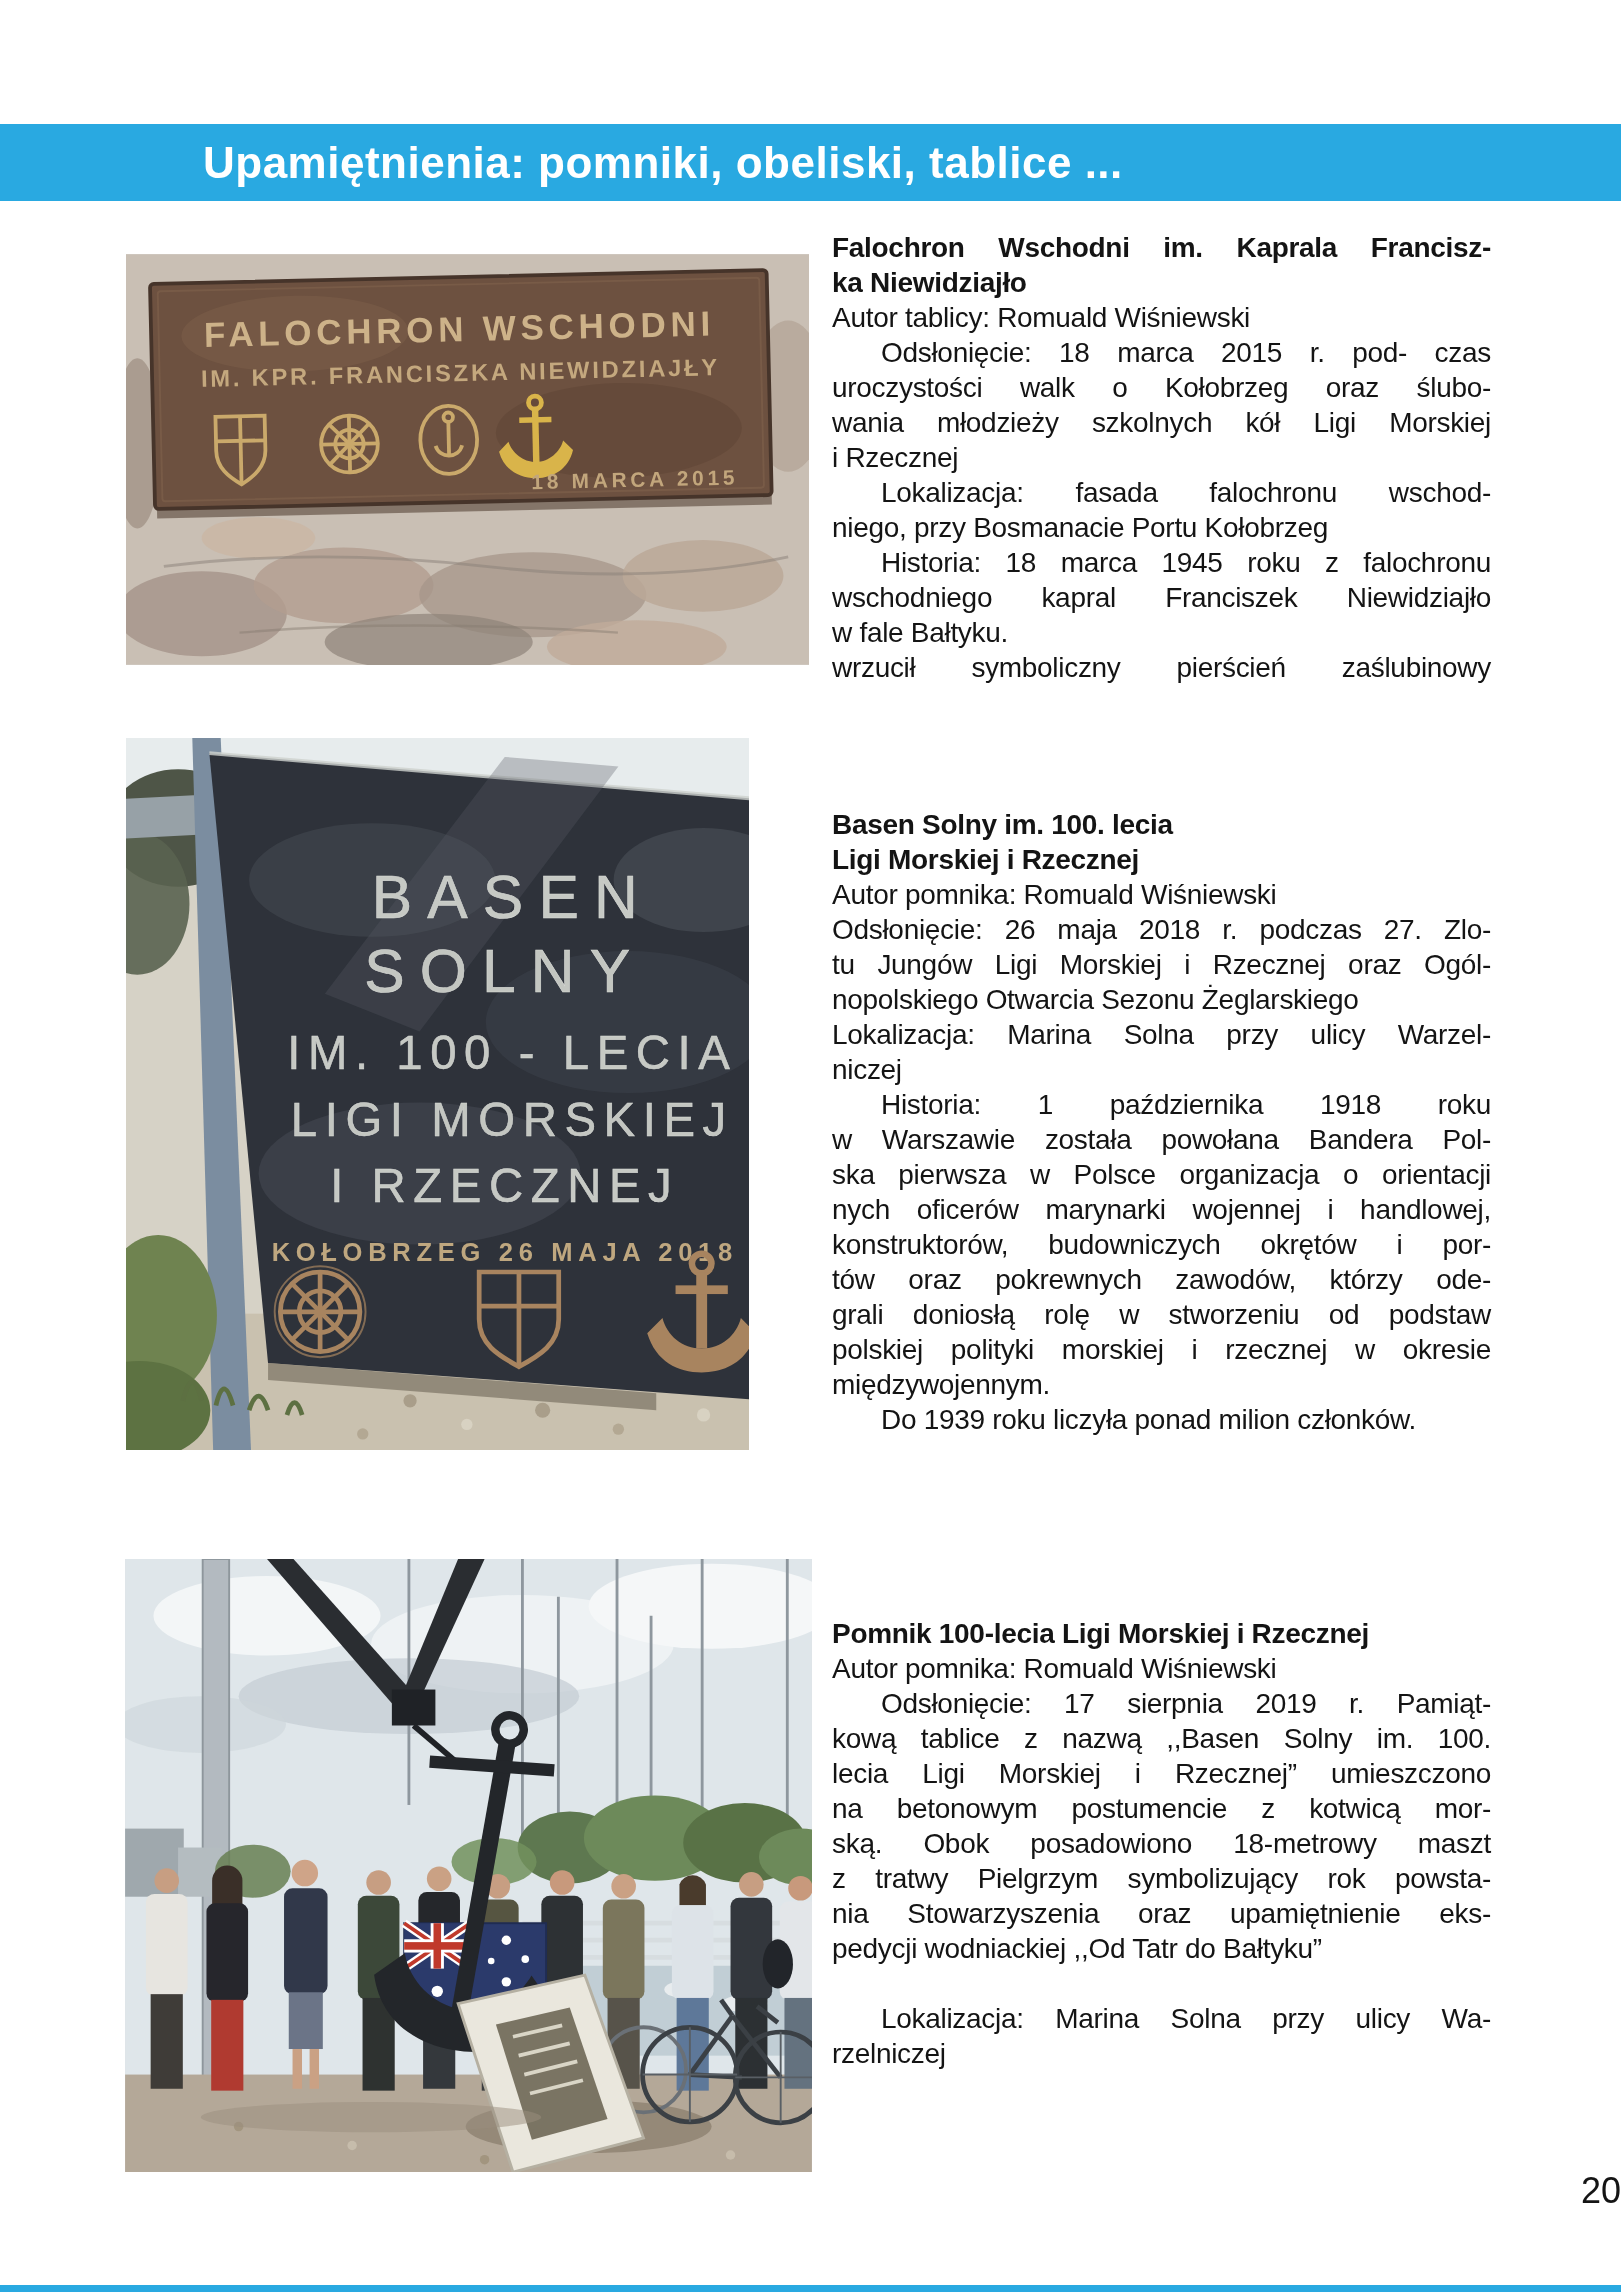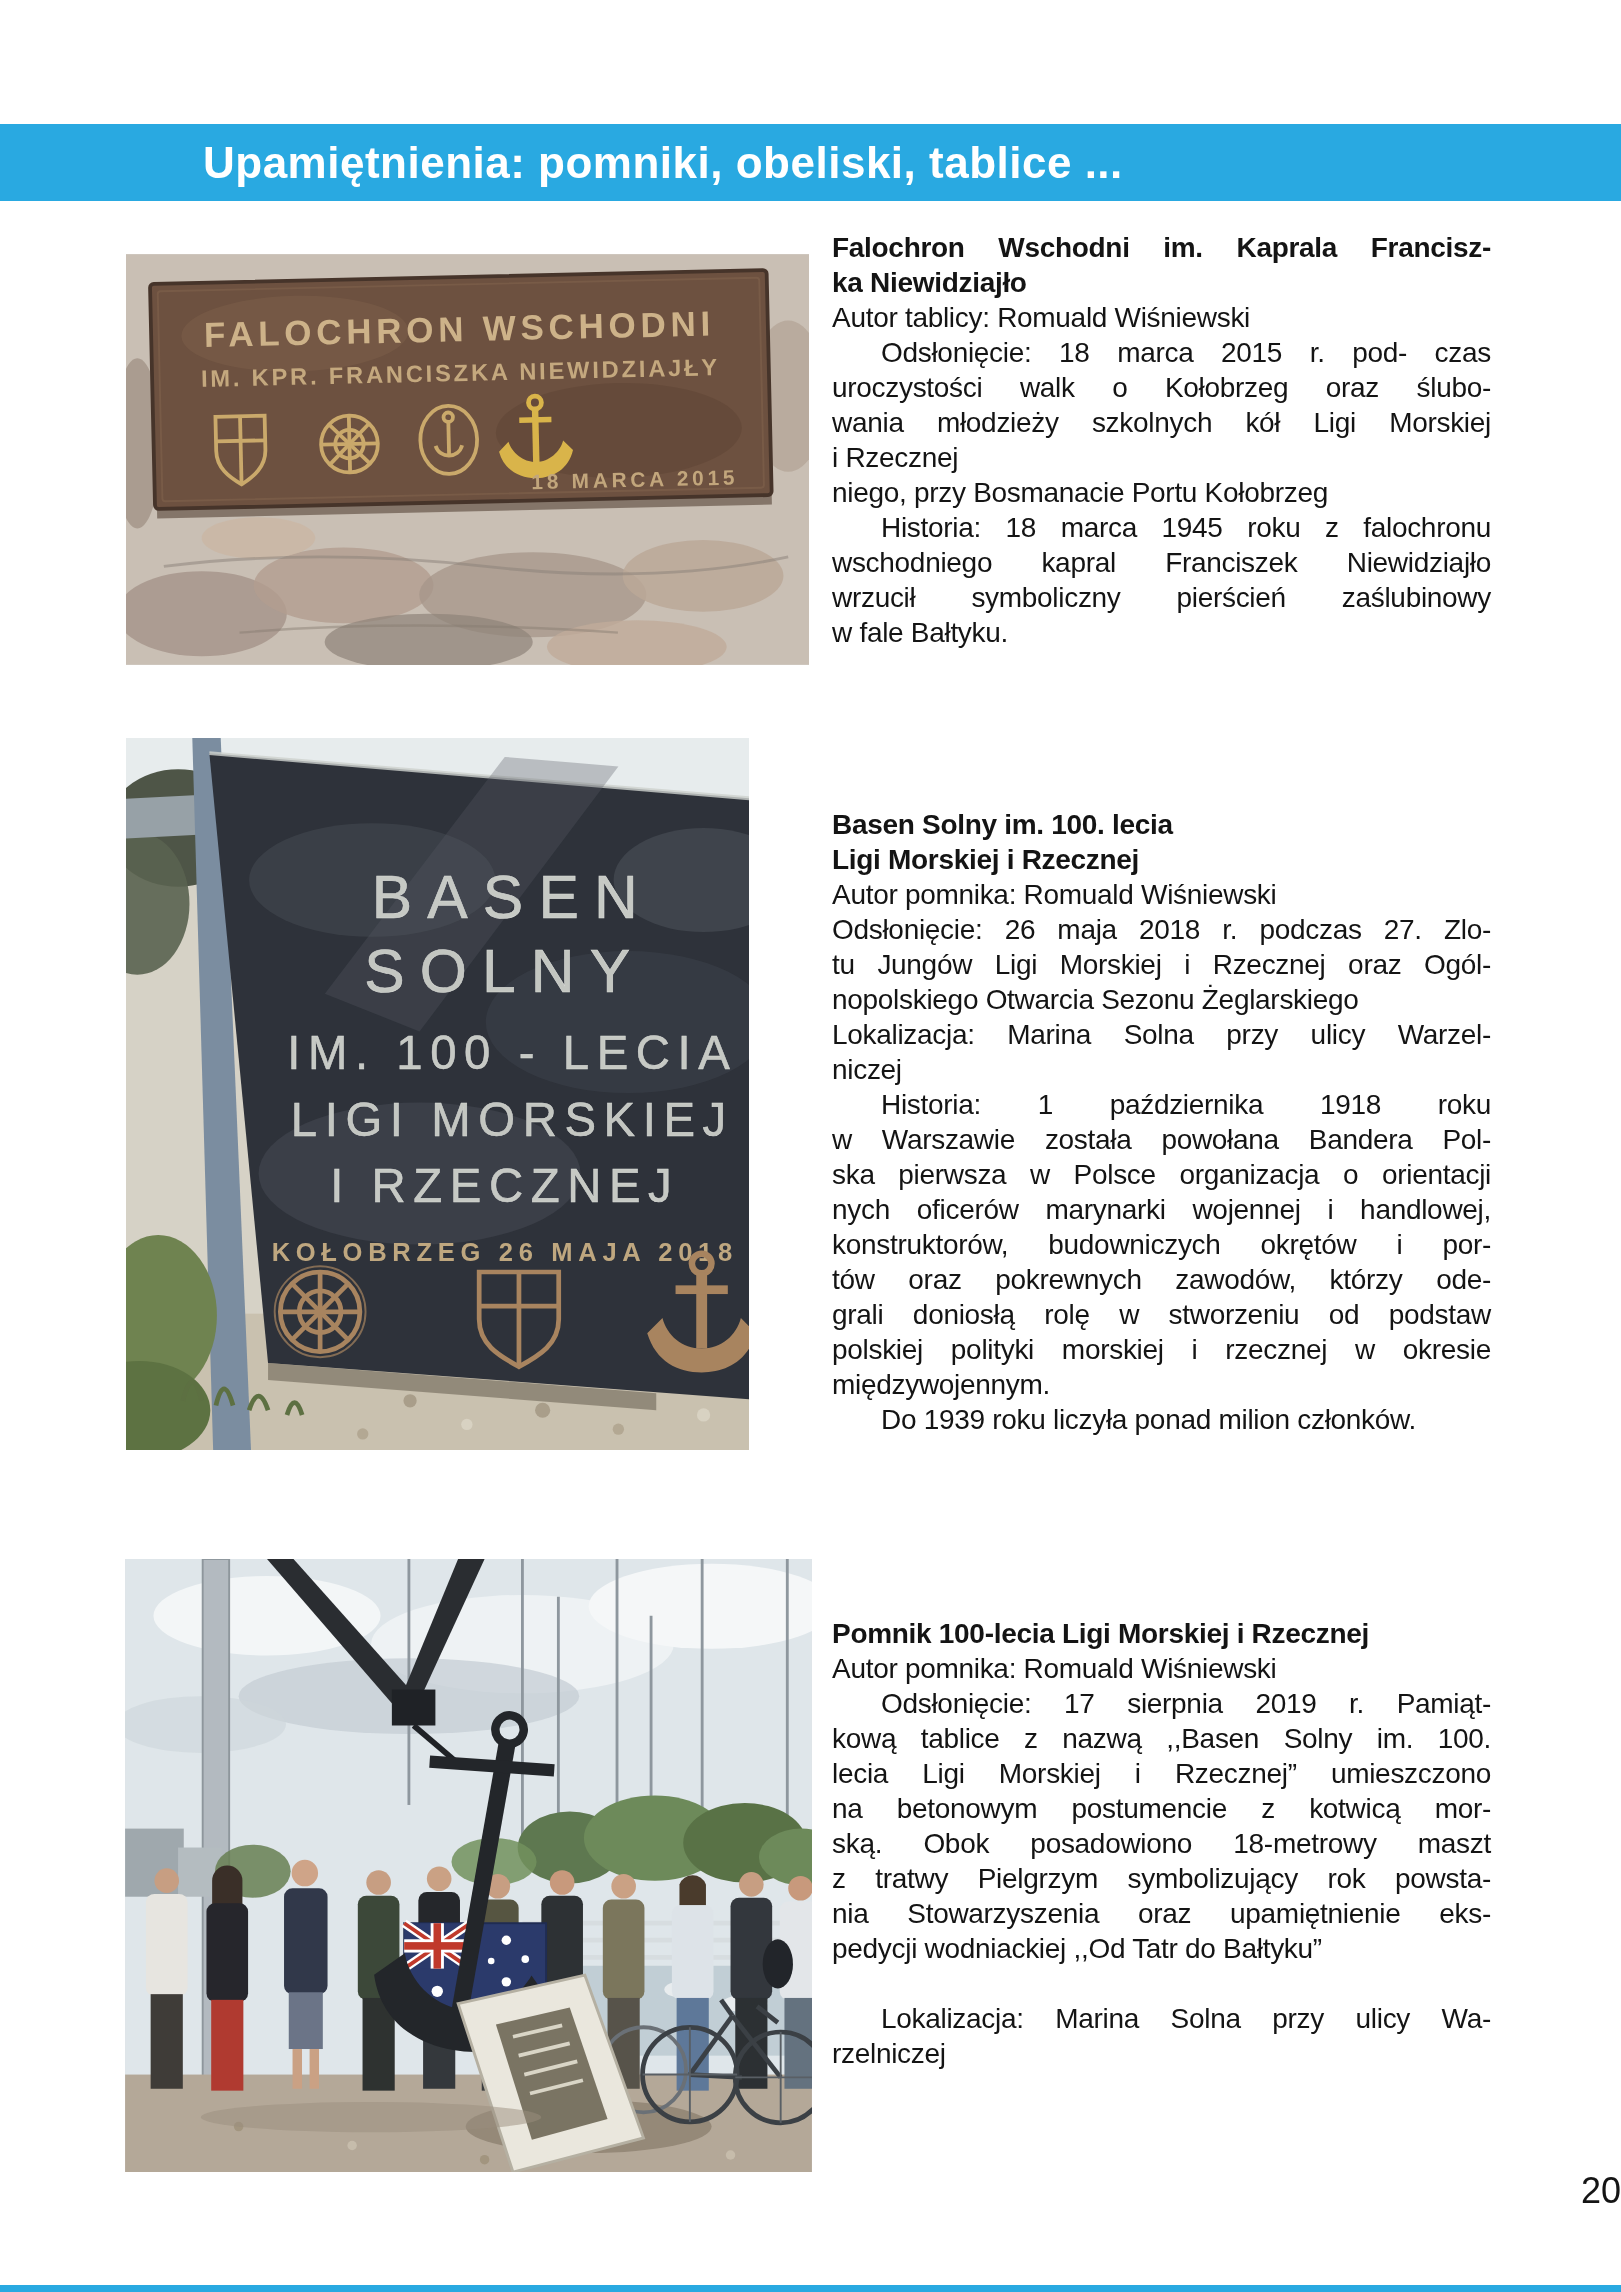--- a/index.html
+++ b/index.html
@@ -333,25 +333,26 @@
   </div>
 
   <div class="textcol" id="txt1">
     <div class="line b just">Falochron Wschodni im. Kaprala Francisz-</div>
     <div class="line b">ka Niewidziajło</div>
     <div class="line">Autor tablicy: Romuald Wiśniewski</div>
     <div class="line ind just">Odsłonięcie: 18 marca 2015 r. pod- czas</div>
     <div class="line just">uroczystości walk o Kołobrzeg oraz ślubo-</div>
     <div class="line just">wania młodzieży szkolnych kół Ligi Morskiej</div>
     <div class="line">i Rzecznej</div>
+    <div class="line ind just">Lokalizacja: fasada falochronu wschod-</div>
     <div class="line">niego, przy Bosmanacie Portu Kołobrzeg</div>
     <div class="line ind just">Historia: 18 marca 1945 roku z falochronu</div>
     <div class="line just">wschodniego kapral Franciszek Niewidziajło</div>
+    <div class="line">w fale Bałtyku.</div>
     <div class="line just">wrzucił symboliczny pierścień zaślubinowy</div>
-    <div class="line">w fale Bałtyku.</div>
   </div>
 
   <div class="textcol" id="txt2">
     <div class="line b">Basen Solny im. 100. lecia</div>
     <div class="line b">Ligi Morskiej i Rzecznej</div>
     <div class="line">Autor pomnika: Romuald Wiśniewski</div>
     <div class="line just">Odsłonięcie: 26 maja 2018 r. podczas 27. Zlo-</div>
     <div class="line just">tu Jungów Ligi Morskiej i Rzecznej oraz Ogól-</div>
     <div class="line">nopolskiego Otwarcia Sezonu Żeglarskiego</div>
     <div class="line just">Lokalizacja: Marina Solna przy ulicy Warzel-</div>

